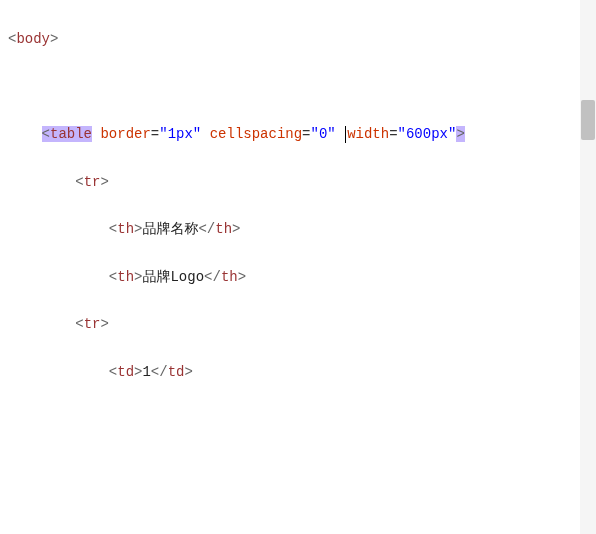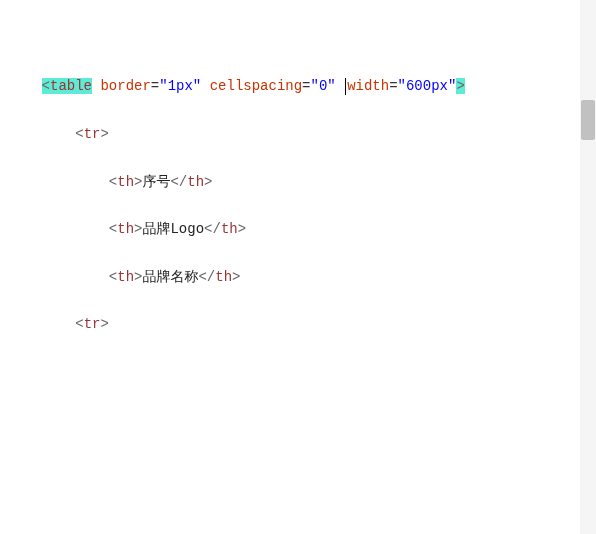--- a/index.html
+++ b/index.html
@@ -61,21 +61,21 @@
       display: inline-block;
       height: 1.2em;
       vertical-align: middle;
       margin: 0 1px;
     }
     .highlighted {
       background: #e8e8e8;
       background: #f0f0f0;
     }
     .highlighted {
-      background: #5eead4;
+      background: #c4b5fd;
     }
     .scrollbar-track {
       position: absolute;
       right: 0;
       top: 0;
       bottom: 0;
       width: 16px;
       background: #f5f5f5;
     }
     .scrollbar-thumb {
@@ -113,27 +113,28 @@
     .angle { color: #666; }
     .elem { color: #993333; }
     .attr-name { color: #cc3300; }
     .attr-value { color: #0000ff; }
     .text-content { color: #222; }
   </style>
 </head>
 <body>
 
 <div class="editor">
+<span class="line"><span class="angle">&lt;</span><span class="elem">body</span><span class="angle">&gt;</span></span>
 <span class="line"> </span>
 <span class="line"><span>    </span><span class="highlighted"><span class="angle">&lt;</span><span class="elem">table</span></span><span> </span><span class="attr-name">border</span><span>=</span><span class="attr-value">"1px"</span><span> </span><span class="attr-name">cellspacing</span><span>=</span><span class="attr-value">"0"</span><span> </span><span class="cursor"></span><span class="attr-name">width</span><span>=</span><span class="attr-value">"600px"</span><span class="highlighted"><span class="angle">&gt;</span></span></span>
 <span class="line"><span>        </span><span class="angle">&lt;</span><span class="elem">tr</span><span class="angle">&gt;</span></span>
-<span class="line"><span>            </span><span class="angle">&lt;</span><span class="elem">th</span><span class="angle">&gt;</span><span class="text-content">序号</span><span class="angle">&lt;/</span><span class="elem">th</span><span class="angle">&gt;</span></span>
+<span class="line"><span>            </span><span class="angle">&lt;</span><span class="elem">th</span><span class="angle">&gt;</span><span class="text-content">品牌名称</span><span class="angle">&lt;/</span><span class="elem">th</span><span class="angle">&gt;</span></span>
 <span class="line"><span>            </span><span class="angle">&lt;</span><span class="elem">th</span><span class="angle">&gt;</span><span class="text-content">品牌Logo</span><span class="angle">&lt;/</span><span class="elem">th</span><span class="angle">&gt;</span></span>
-<span class="line"><span>            </span><span class="angle">&lt;</span><span class="elem">th</span><span class="angle">&gt;</span><span class="text-content">品牌名称</span><span class="angle">&lt;/</span><span class="elem">th</span><span class="angle">&gt;</span></span>
 <span class="line"><span>        </span><span class="angle">&lt;</span><span class="elem">tr</span><span class="angle">&gt;</span></span>
+<span class="line"><span>            </span><span class="angle">&lt;</span><span class="elem">td</span><span class="angle">&gt;</span><span class="text-content">1</span><span class="angle">&lt;/</span><span class="elem">td</span><span class="angle">&gt;</span></span>
 
 
 
 
 
 
 
 
 
 

